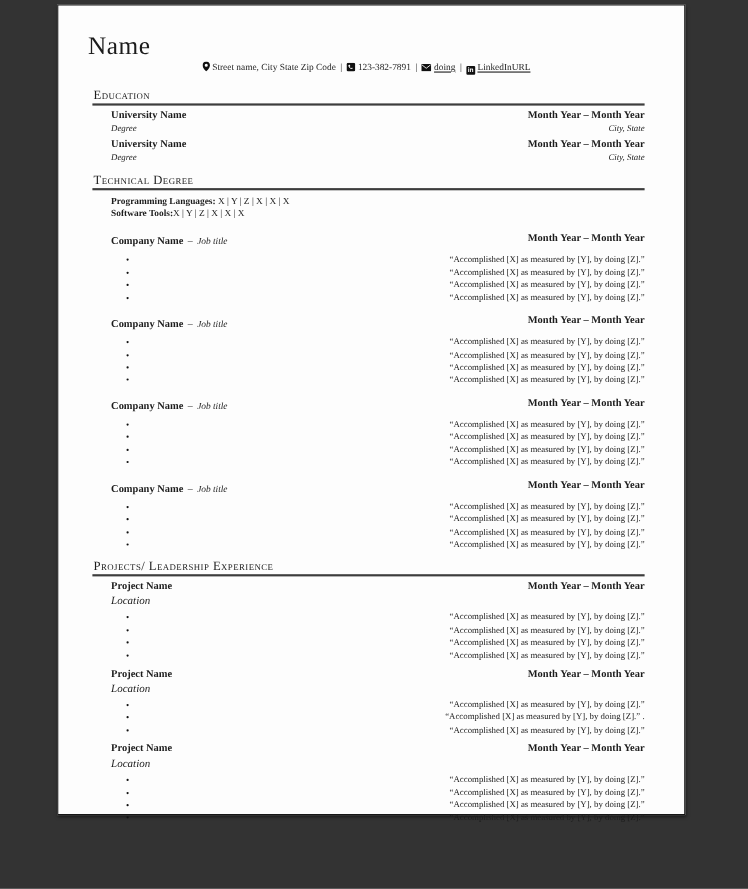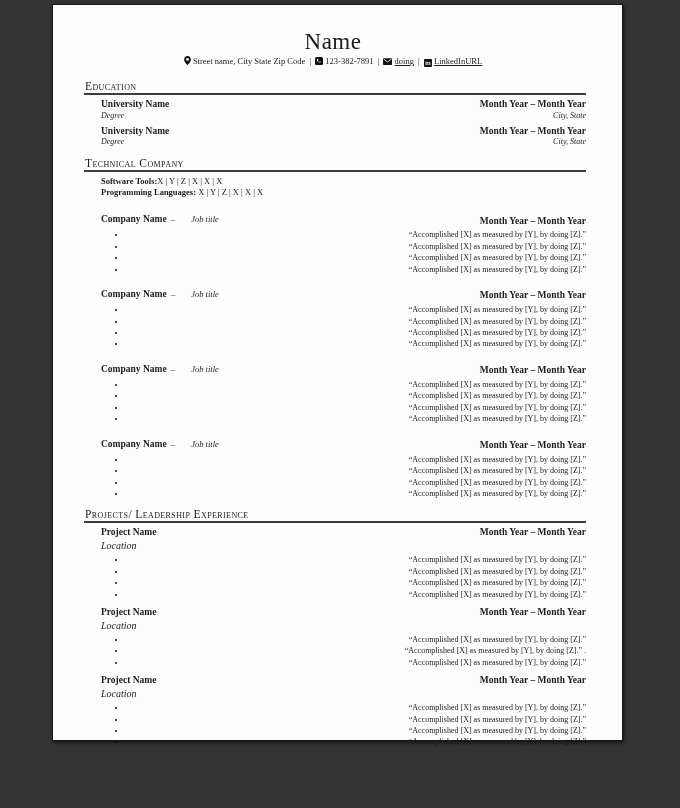--- a/index.html
+++ b/index.html
@@ -8,21 +8,21 @@
     font-family:"Liberation Serif","DejaVu Serif",serif;color:#1c1c1c;
   }
   .page{
     position:absolute;left:52px;top:4px;width:571px;height:737px;
     background:#fdfdfd;border:1px solid #161616;
     box-shadow:1px 2px 3px rgba(0,0,0,0.55);
     box-sizing:border-box;
   }
   .content{padding:24px 36px 0 27px;}
   h1{
-    font-size:23px;font-weight:400;text-align:center;margin:0;line-height:1.1;
+    font-size:23px;font-weight:400;text-align:left;margin:0;line-height:1.1;
     letter-spacing:0.5px;
   }
   .contact{
     text-align:center;font-size:8.5px;margin-top:2px;white-space:nowrap;
   }
   .contact .sep{margin:0 2px;}
   .icon{display:inline-block;vertical-align:-1px;line-height:0;}
   .icon svg{display:inline-block;}
   .linkedin-badge{
     display:inline-block;width:8px;height:8px;background:#111;color:#fff;
@@ -30,24 +30,24 @@
     text-align:center;line-height:9px;vertical-align:-1px;border-radius:1px;
   }
   .link{text-decoration:underline;cursor:pointer;}
   h2{
     font-size:11.5px;font-weight:400;font-variant:small-caps;letter-spacing:0.4px;
     border-bottom:2px solid #3d3d3d;padding:0 0 1px 1px;margin:0 0 4px 4px;
   }
   .sec{margin-top:9px;}
   .sec.first{margin-top:13px;}
   .entries{padding-left:21px;}
-  .erow{display:flex;justify-content:space-between;align-items:flex-end;line-height:1.25;}
+  .erow{display:flex;justify-content:space-between;align-items:center;line-height:1.25;}
   .ename,.edate{font-weight:700;font-size:9.5px;}
   .dash{font-weight:400;font-size:9px;}
-  .jobtitle{font-style:italic;font-weight:400;font-size:8.5px;margin-left:12px;}
+  .jobtitle{font-style:italic;font-weight:400;font-size:8.5px;}
   .esub{display:flex;justify-content:space-between;font-style:italic;font-size:8px;line-height:1.3;margin-bottom:4px;}
   .srow{font-size:8.5px;line-height:1.33;}
   .slabel{font-weight:700;}
   .wentry{margin-bottom:7px;}
   ul.bullets{margin:2px 0 0 0;padding-left:25px;list-style:disc;text-align:right;}
   ul.bullets li{font-size:8px;line-height:1.43;}
   ul.bullets li::marker{font-size:7px;color:#111;}
   .location{font-style:italic;font-size:10px;line-height:1.3;}
 </style>
 </head>
@@ -100,24 +100,24 @@
           </div>
           <div class="esub">
             <span>Degree</span>
             <span>City, State</span>
           </div>
         </div>
       </div>
     </div>
 
     <div class="sec">
-      <h2>Technical Company</h2>
-      <div class="entries">
+      <h2>Technical Degree</h2>
+      <div class="entries">
+        <div class="srow"><span class="slabel">Programming Languages:</span><span> X | Y | Z | X | X | X</span></div>
         <div class="srow"><span class="slabel">Software Tools:</span><span>X | Y | Z | X | X | X</span></div>
-        <div class="srow"><span class="slabel">Programming Languages:</span><span> X | Y | Z | X | X | X</span></div>
       </div>
     </div>
 
     <div class="sec">
       <div class="entries">
 
         <div class="wentry">
           <div class="erow">
             <span><span class="ename">Company Name</span> <span class="dash">–</span> <span class="jobtitle">Job title</span></span>
             <span class="edate">Month Year – Month Year</span>

